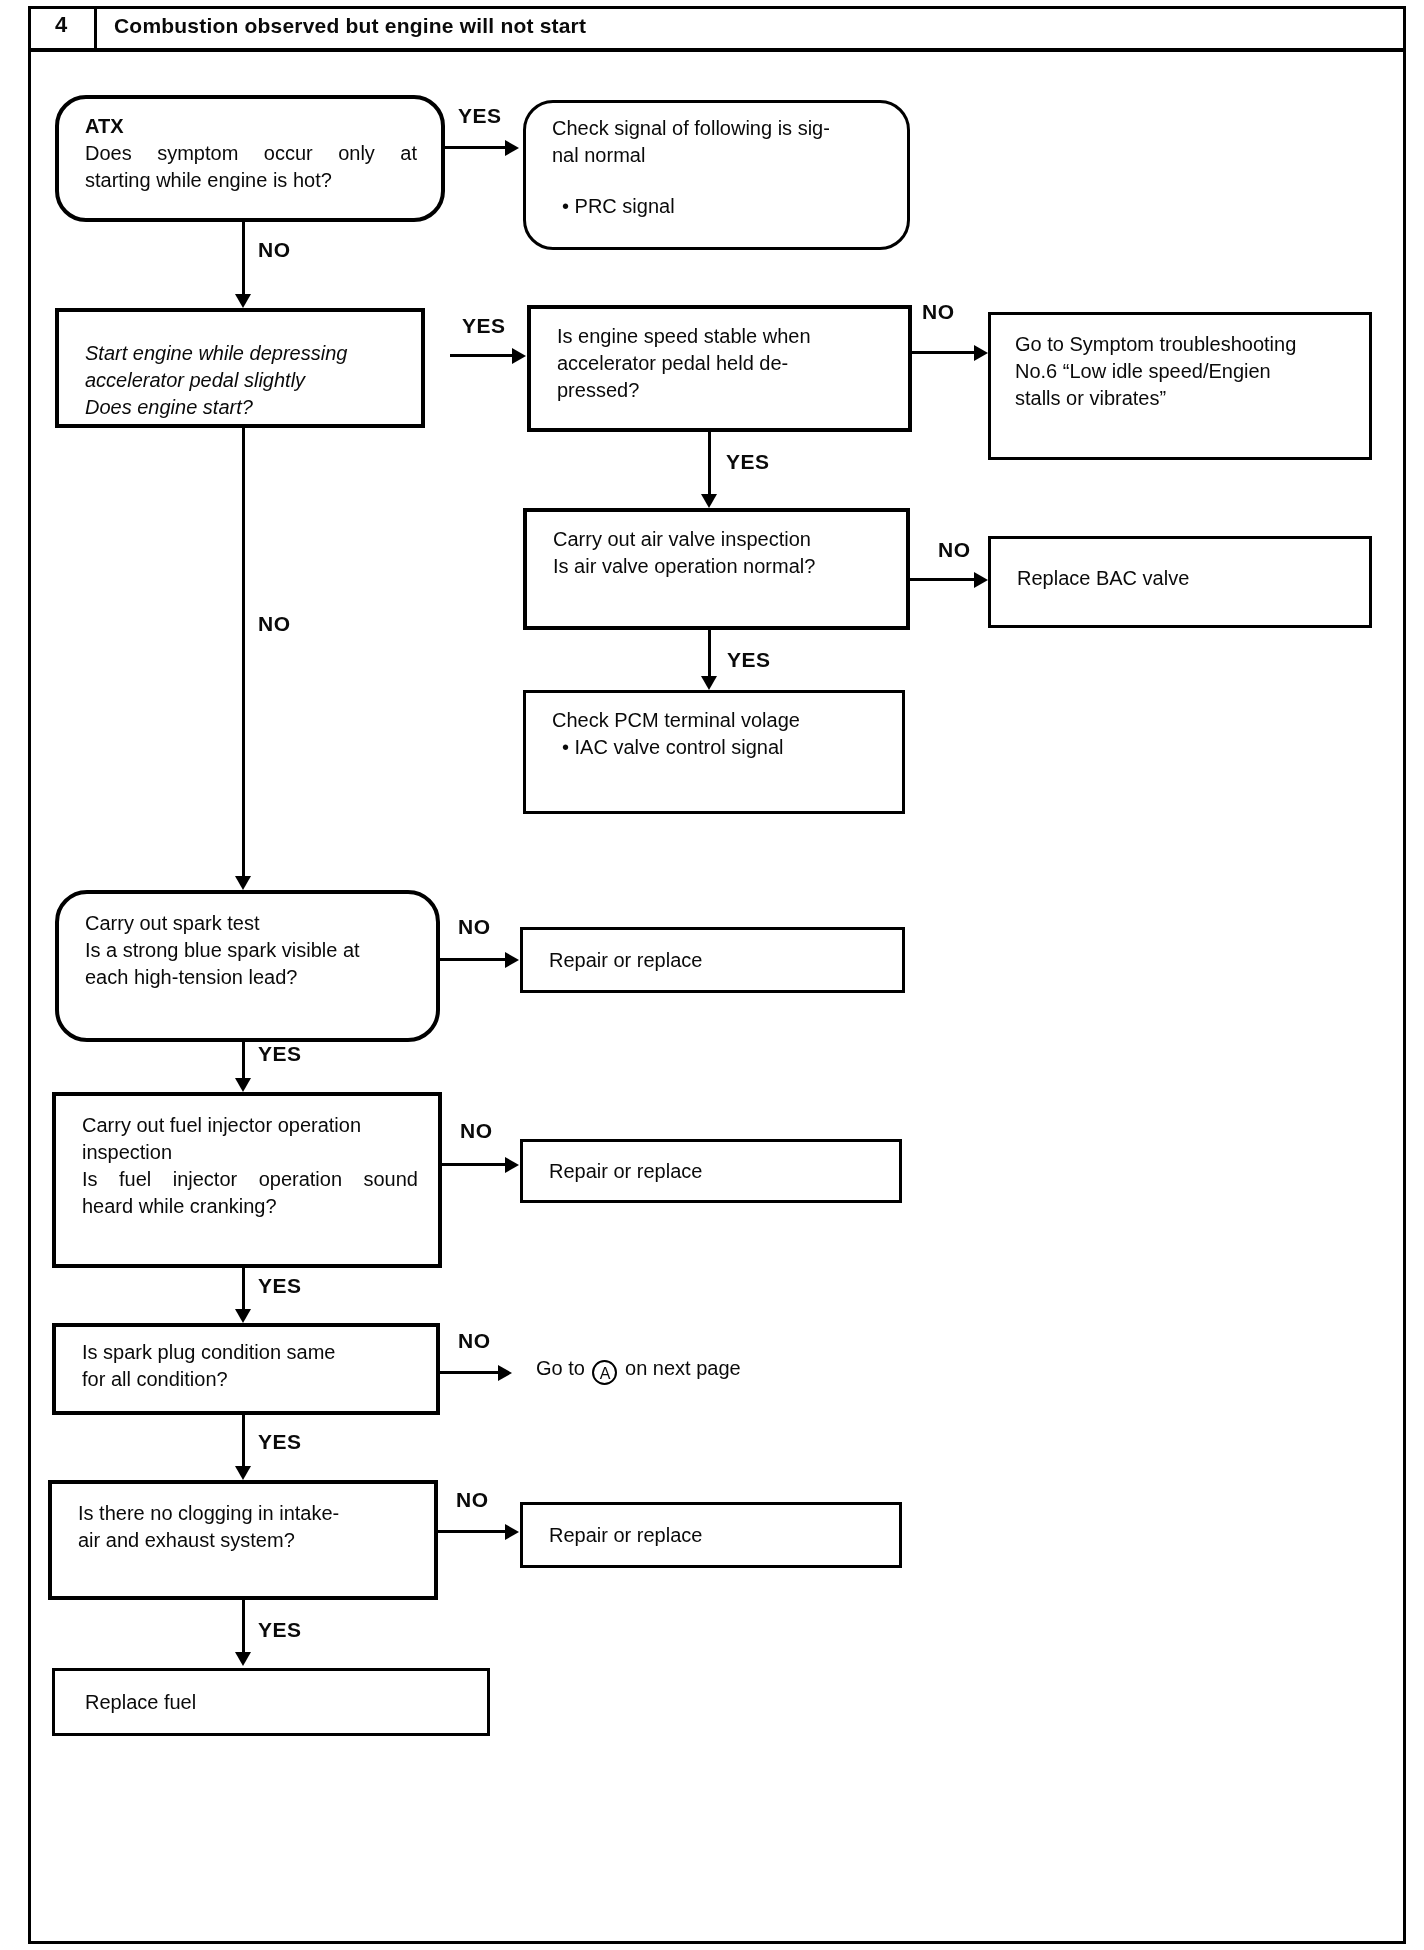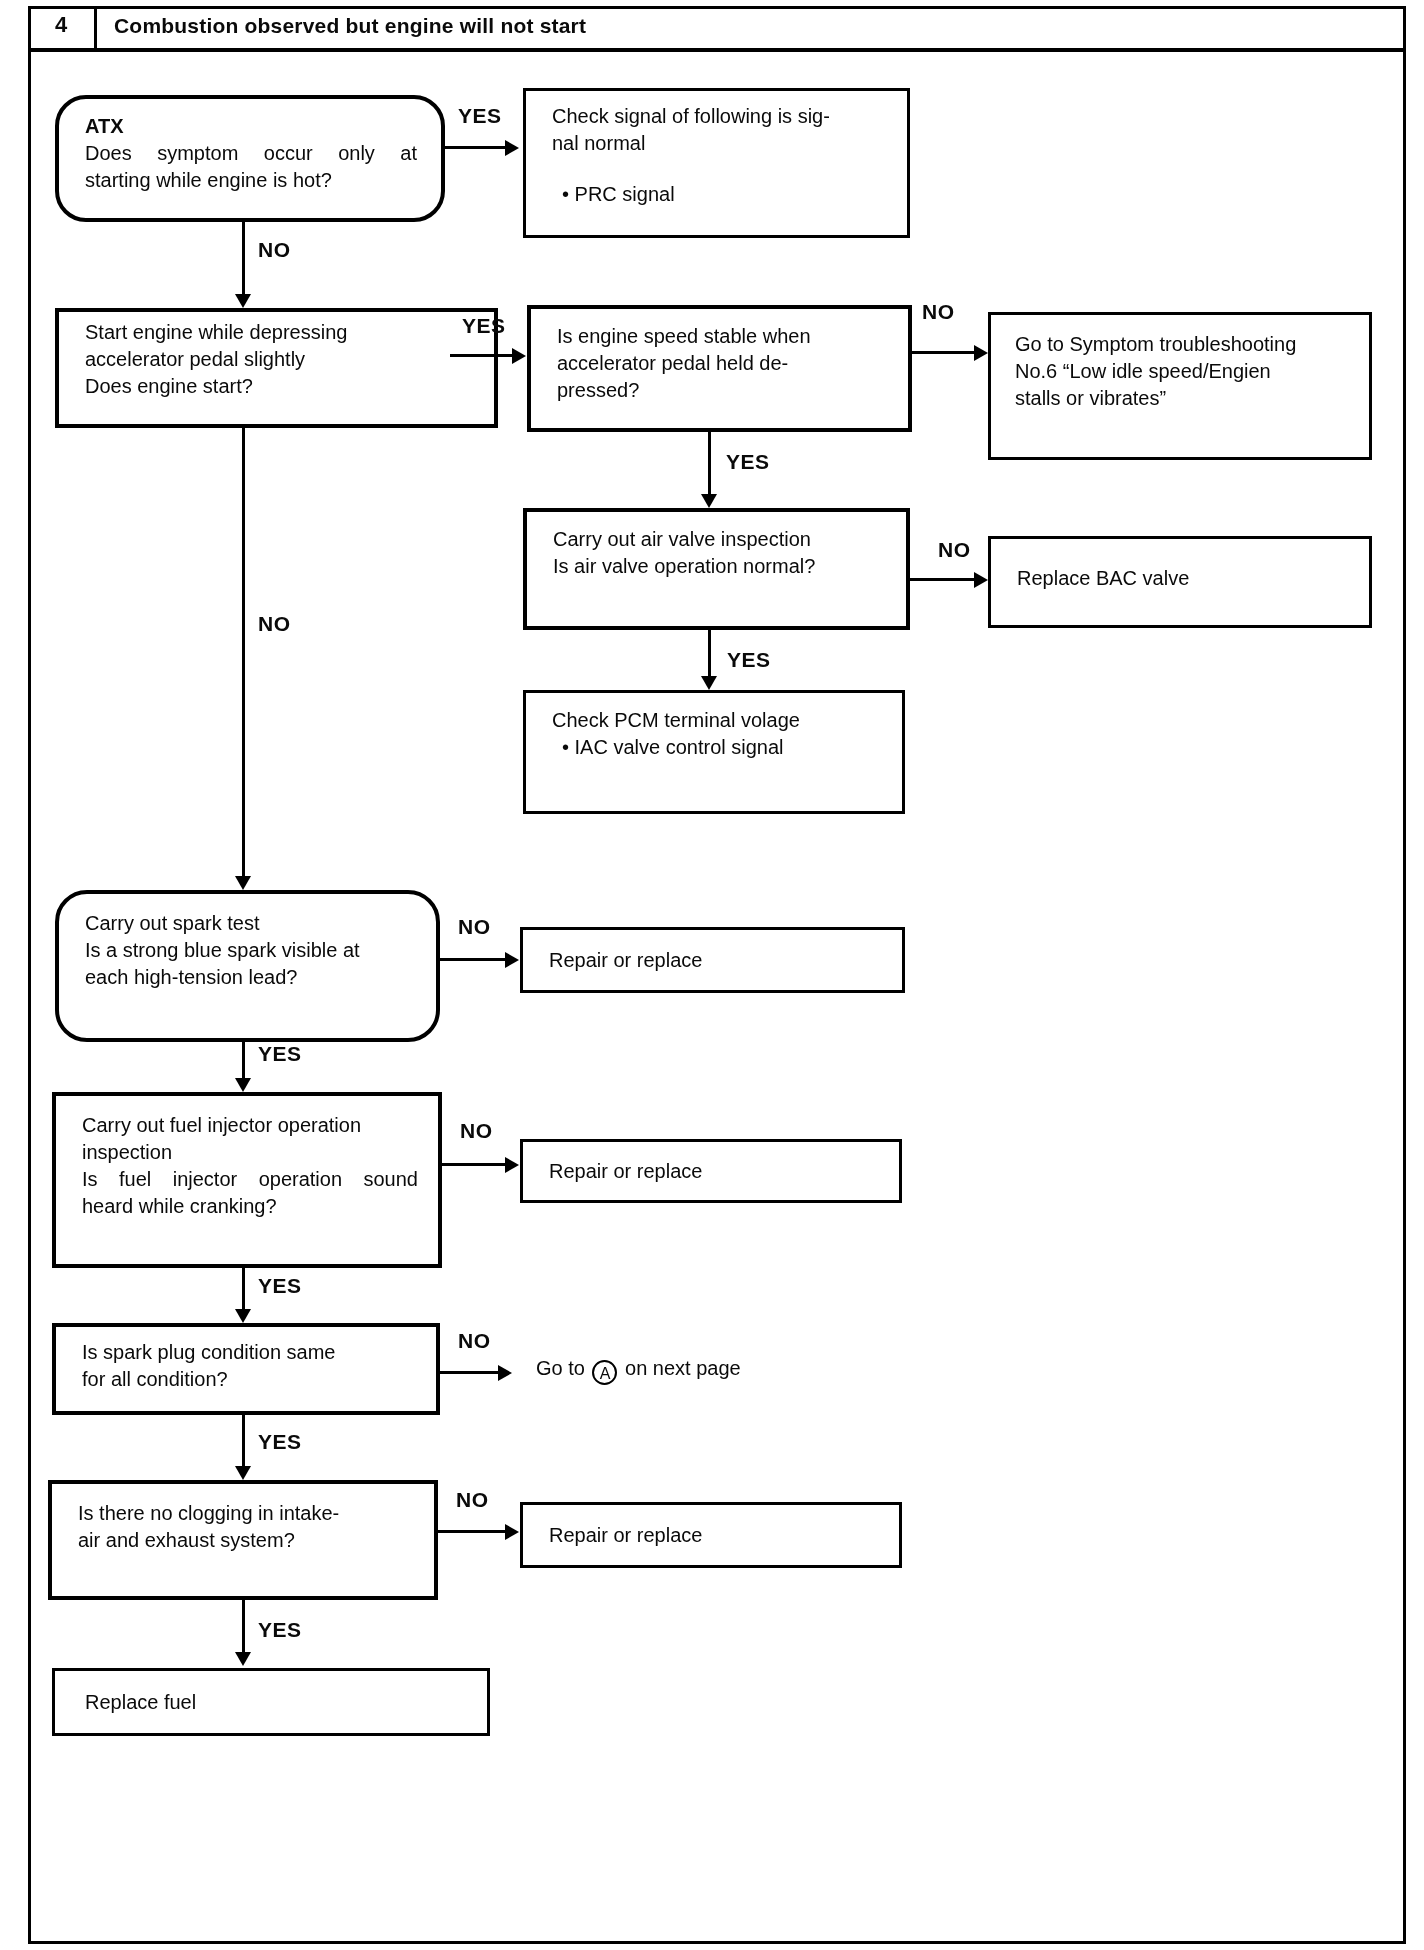--- a/index.html
+++ b/index.html
@@ -44,27 +44,27 @@
   <div class="abs hdr-div"></div>
   <div class="abs hdr-num">4</div>
   <div class="abs hdr-title">Combustion observed but engine will not start</div>
 
   <div class="abs node q" style="left:55px;top:95px;width:390px;height:127px;padding:14px 24px 0 26px;border-radius:31px;">
     <div class="ln bold">ATX</div>
     <div class="ln justify-line">Does symptom occur only at</div>
     <div class="ln">starting while engine is hot?</div>
   </div>
 
-  <div class="abs node r" style="left:523px;top:88px;width:387px;height:150px;padding:12px 18px 0 26px;">
+  <div class="abs node r" style="left:523px;top:100px;width:387px;height:150px;padding:12px 18px 0 26px;border-radius:30px;">
     <div class="ln">Check signal of following is sig-</div>
     <div class="ln">nal normal</div>
     <div class="ln bullet gap-top">• PRC signal</div>
   </div>
 
-  <div class="abs node q" style="left:55px;top:308px;width:443px;height:120px;padding:7px 20px 0 26px;">
+  <div class="abs node q" style="left:55px;top:308px;width:370px;height:120px;padding:28px 20px 0 26px;font-style:italic;">
     <div class="ln">Start engine while depressing</div>
     <div class="ln">accelerator pedal slightly</div>
     <div class="ln">Does engine start?</div>
   </div>
 
   <div class="abs node q" style="left:527px;top:305px;width:385px;height:127px;padding:14px 18px 0 26px;">
     <div class="ln">Is engine speed stable when</div>
     <div class="ln">accelerator pedal held de-</div>
     <div class="ln">pressed?</div>
   </div>

